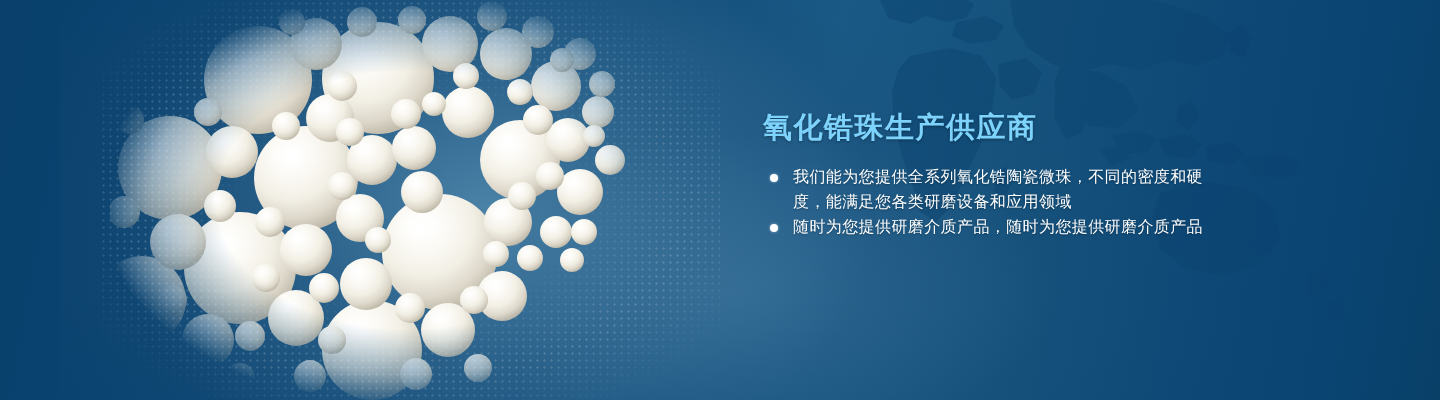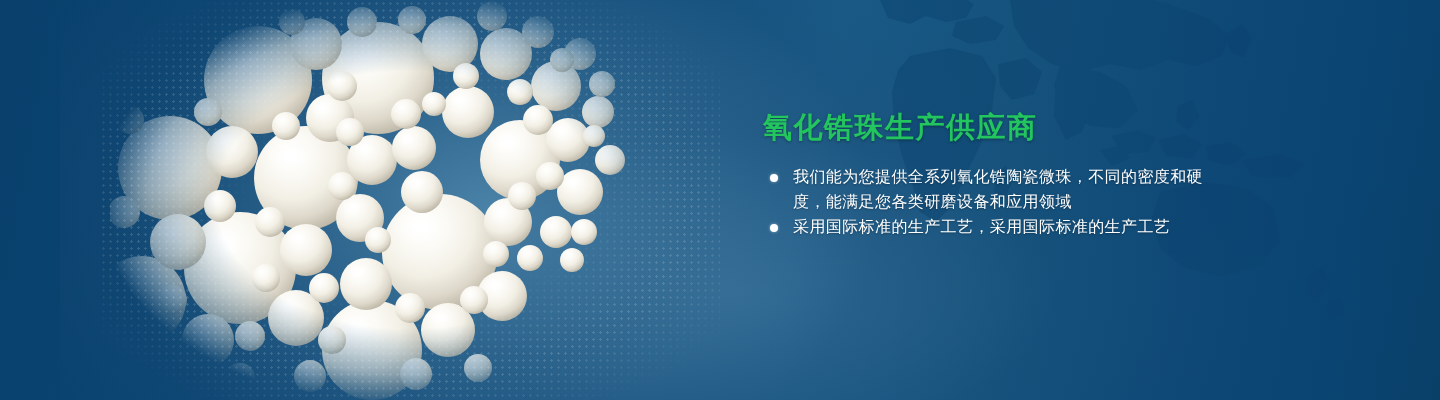--- a/index.html
+++ b/index.html
@@ -97,21 +97,21 @@
   
   .copy{
     position:absolute;
     left:763px; top:108px;
     width:470px;
   }
   .headline{
     font-size:29px;
     line-height:38px;
     font-weight:600;
-    color:#22c55e;
+    color:#7dd3fc;
     letter-spacing:1.5px;
     text-shadow:0 1px 3px rgba(0,0,0,0.35);
     white-space:nowrap;
   }
   .bullets{
     margin-top:19px;
     list-style:none;
   }
   .bullet{
     position:relative;
@@ -331,18 +331,18 @@
   <div class="copy">
     <div class="headline">氧化锆珠生产供应商</div>
 
     <ul class="bullets">
       <li class="bullet">
         <span class="dot"></span>
         <span>我们能为您提供全系列氧化锆陶瓷微珠，不同的密度和硬度，能满足您各类研磨设备和应用领域</span>
       </li>
       <li class="bullet">
         <span class="dot"></span>
-        <span>采用国际标准的生产工艺，采用国际标准的生产工艺</span>
+        <span>随时为您提供研磨介质产品，随时为您提供研磨介质产品</span>
       </li>
     </ul>
   </div>
 
 </div>
 
 </body></html>

